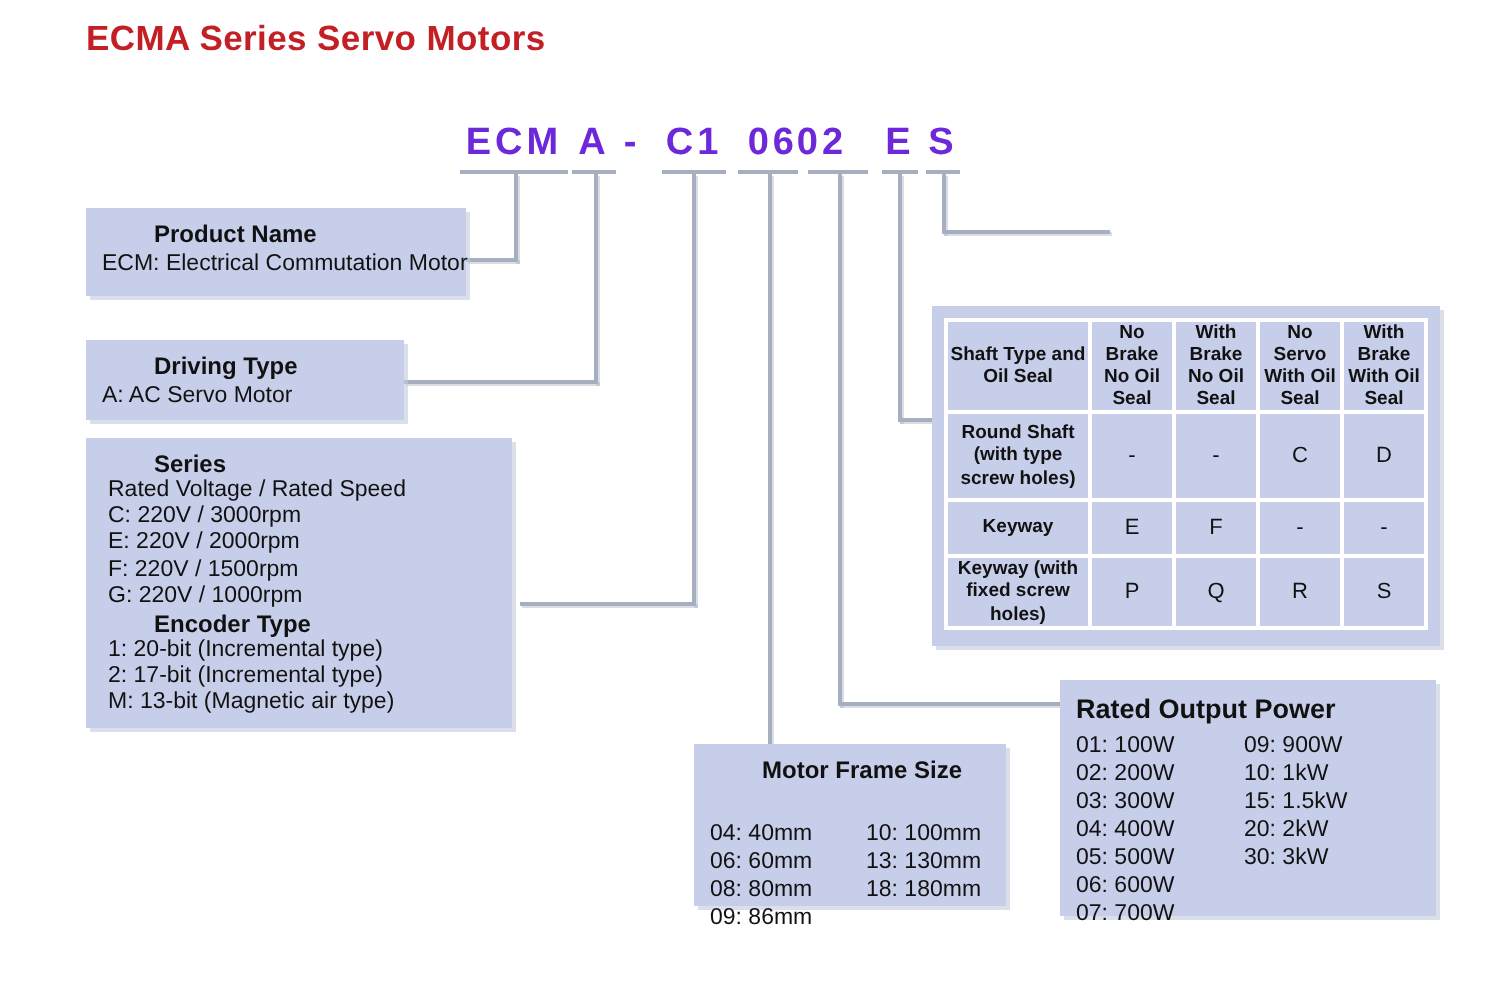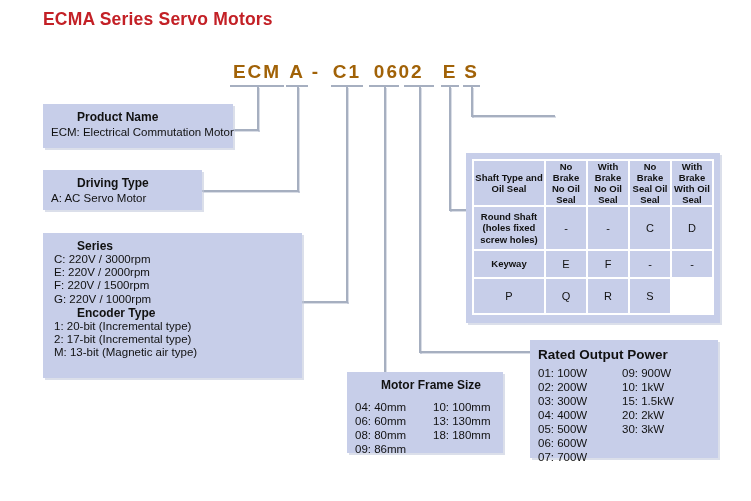--- a/index.html
+++ b/index.html
@@ -13,39 +13,39 @@
     font-family:"Liberation Sans",sans-serif;color:#111;
   }
   .title{
     position:absolute;left:43px;top:9px;
     font-size:17.5px;font-weight:bold;color:var(--accent-red);
     letter-spacing:.2px;white-space:nowrap;
   }
   
   .cg{
     position:absolute;top:61px;font-size:19px;font-weight:bold;
-    letter-spacing:2px;text-align:center;color:#a16207;white-space:nowrap;
+    letter-spacing:2px;text-align:center;color:#6d28d9;white-space:nowrap;
   }
   .ul{position:absolute;top:85px;height:2px;background:var(--connector);}
   
   .vline,.hline{position:absolute;background:var(--connector);box-shadow:1px 1px 0 rgba(170,180,200,.45);}
   .vline{width:2px;}
   .hline{height:2px;}
   
   .box{
     position:absolute;background:var(--box-fill);
     box-sizing:border-box;padding:6px 8px;
     box-shadow:2px 2px 0 rgba(195,201,220,.6);
   }
   .bt{font-weight:bold;font-size:12px;line-height:15px;white-space:nowrap;padding-left:26px;}
   .bt2{font-weight:bold;font-size:13.5px;line-height:17px;white-space:nowrap;margin-bottom:3px;}
   .bl{font-size:11.5px;line-height:14px;white-space:nowrap;}
   .series .bl{line-height:13.2px;padding-left:3px;}
   .series .bt{line-height:14px;}
-  .cols{display:flex;margin-top:7px;}
+  .cols{display:flex;margin-top:17px;}
   .cols .col1{width:84px;}
   .mfs .col1{width:78px;}
   
   .shaft{
     position:absolute;left:466px;top:153px;width:254px;height:170px;
     background:var(--box-fill);box-sizing:border-box;padding:6px;
     box-shadow:2px 2px 0 rgba(195,201,220,.6);
   }
   .grid{
     display:grid;
@@ -107,22 +107,23 @@
 <div class="box" style="left:43px;top:104px;width:190px;height:44px;">
   <div class="bt">Product Name</div>
   <div class="bl">ECM: Electrical Commutation Motor</div>
 </div>
 
 <div class="box" style="left:43px;top:170px;width:159px;height:40px;">
   <div class="bt">Driving Type</div>
   <div class="bl">A: AC Servo Motor</div>
 </div>
 
-<div class="box series" style="left:43px;top:233px;width:259px;height:145px;">
+<div class="box series" style="left:43px;top:219px;width:213px;height:145px;">
   <div class="bt">Series</div>
+  <div class="bl">Rated Voltage / Rated Speed</div>
   <div class="bl">C: 220V / 3000rpm</div>
   <div class="bl">E: 220V / 2000rpm</div>
   <div class="bl">F: 220V / 1500rpm</div>
   <div class="bl">G: 220V / 1000rpm</div>
   <div class="bt">Encoder Type</div>
   <div class="bl">1: 20-bit (Incremental type)</div>
   <div class="bl">2: 17-bit (Incremental type)</div>
   <div class="bl">M: 13-bit (Magnetic air type)</div>
 </div>
 
@@ -163,33 +164,34 @@
       <div class="bl">30: 3kW</div>
     </div>
   </div>
 </div>
 
 <div class="shaft">
   <div class="grid">
     <div class="cell hd">Shaft Type and Oil Seal</div>
     <div class="cell hd">No Brake No Oil Seal</div>
     <div class="cell hd">With Brake No Oil Seal</div>
-    <div class="cell hd">No Brake Seal Oil Seal</div>
+    <div class="cell hd">No Servo With Oil Seal</div>
     <div class="cell hd">With Brake With Oil Seal</div>
 
-    <div class="cell hd">Round Shaft (holes fixed screw holes)</div>
+    <div class="cell hd">Round Shaft (with type screw holes)</div>
     <div class="cell val">-</div>
     <div class="cell val">-</div>
     <div class="cell val">C</div>
     <div class="cell val">D</div>
 
     <div class="cell hd">Keyway</div>
     <div class="cell val">E</div>
     <div class="cell val">F</div>
     <div class="cell val">-</div>
     <div class="cell val">-</div>
 
+    <div class="cell hd">Keyway (with fixed screw holes)</div>
     <div class="cell val">P</div>
     <div class="cell val">Q</div>
     <div class="cell val">R</div>
     <div class="cell val">S</div>
   </div>
 </div>
 
 </body></html>

